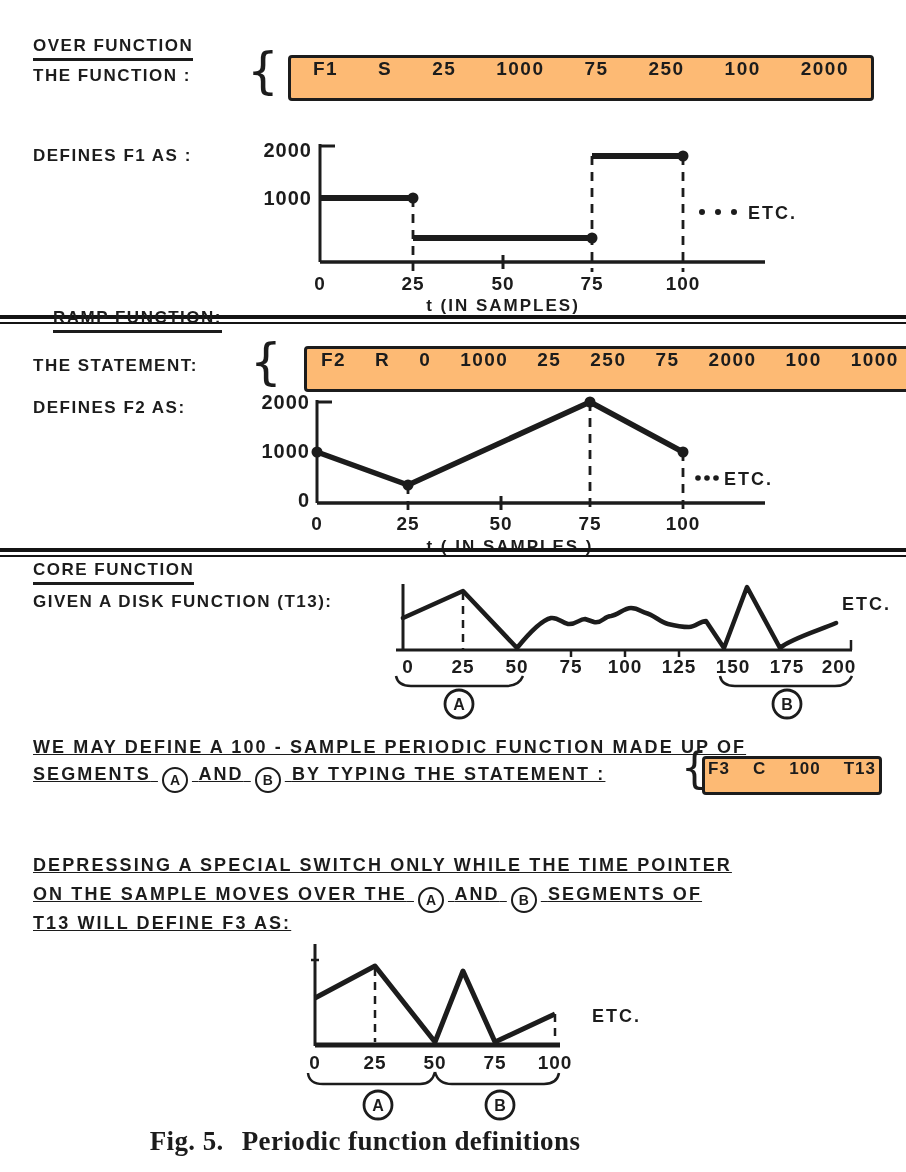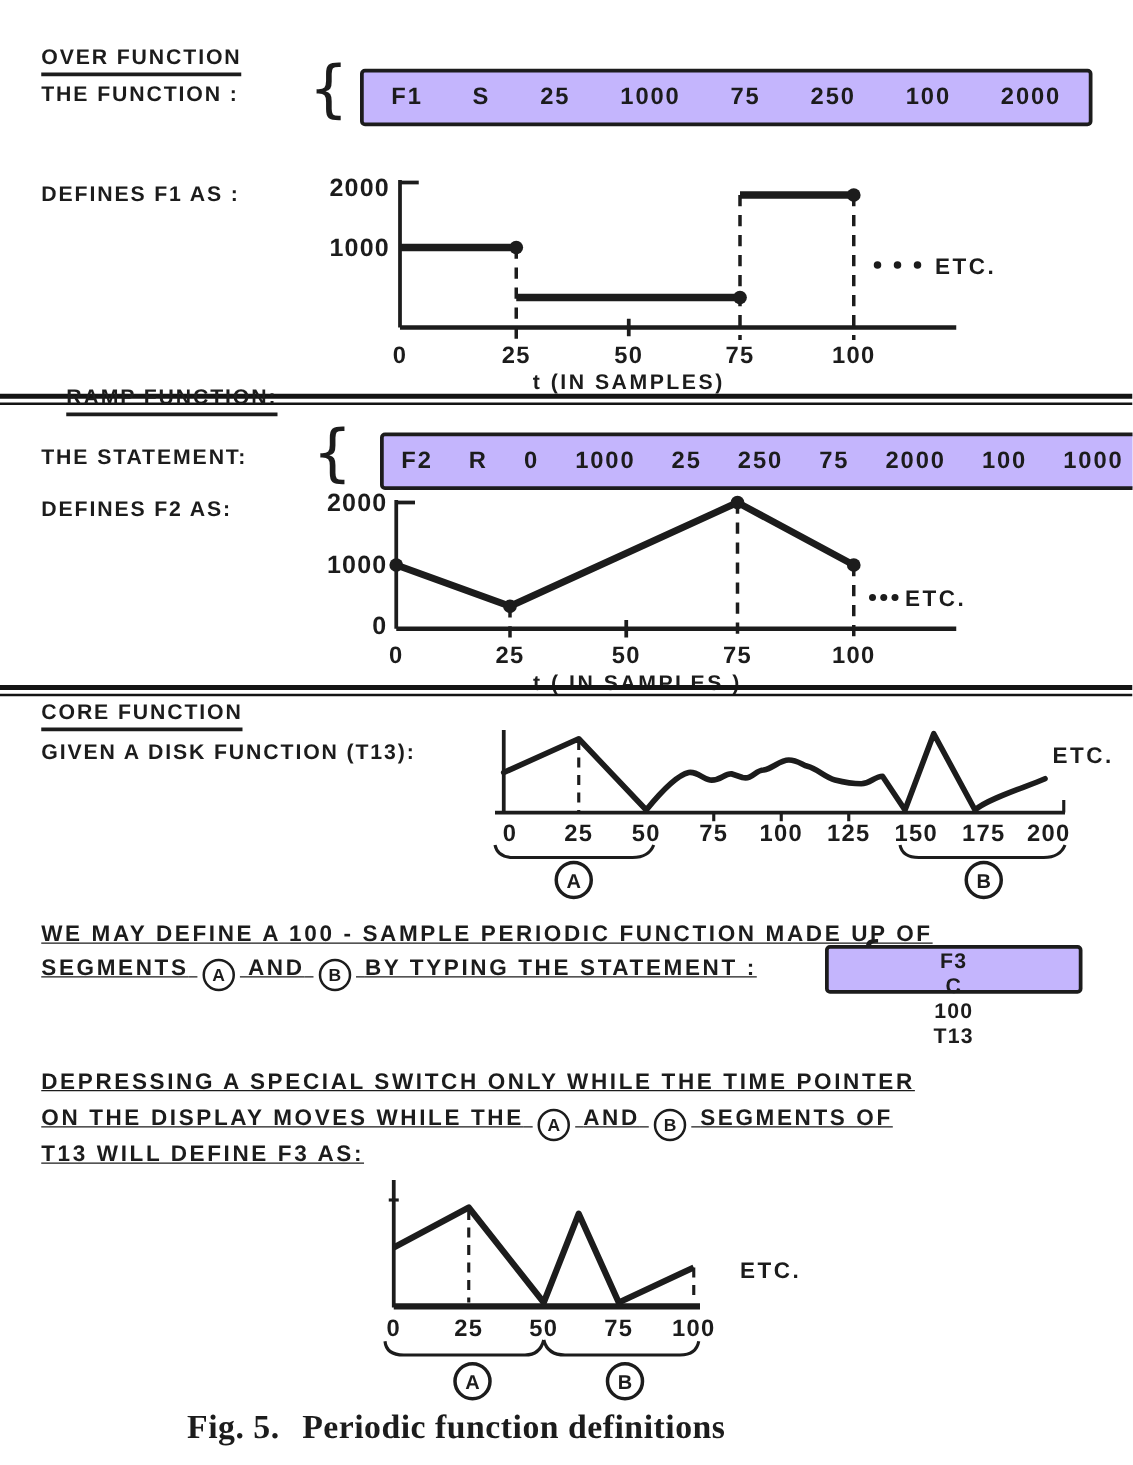--- a/index.html
+++ b/index.html
@@ -2,22 +2,22 @@
 <html><head>
 <meta charset="utf-8">
 <style>
   html,body{margin:0;padding:0;}
   body{width:906px;height:1172px;position:relative;background:#ffffff;
        font-family:"Liberation Sans",sans-serif;font-weight:700;color:#1c1c1c;overflow:hidden;}
   .abs{position:absolute;white-space:nowrap;}
   .hand{font-size:17px;letter-spacing:1.5px;}
   .para{font-size:18px;letter-spacing:2.1px;text-decoration:underline;}
   .title-u{border-bottom:3px solid #1c1c1c;padding-bottom:2px;}
-  .sbox{border:3.5px solid #1c1c1c;border-radius:4px;display:flex;align-items:center;
-        justify-content:space-between;font-size:19px;letter-spacing:1.5px;background:#c4b5fd;}
+  .sbox{border:3.5px solid #1c1c1c;border-radius:4px;display:flex;align-items:flex-start;
+        justify-content:space-between;font-size:19px;letter-spacing:1.5px;background:#fdba74;}
   .brace{font-size:50px;font-weight:400;line-height:1;font-family:"DejaVu Sans",sans-serif;}
   .circ{display:inline-flex;width:22px;height:22px;border:2.6px solid #1c1c1c;border-radius:50%;
         align-items:center;justify-content:center;font-size:14px;letter-spacing:0;
         vertical-align:-5px;margin:0 4px;flex:none;}
   .rule{left:0;width:906px;border-top:4px solid #141414;border-bottom:2.5px solid #141414;height:3px;}
   svg{overflow:visible;display:block;}
   svg text{font-family:"Liberation Sans",sans-serif;font-weight:700;fill:#1c1c1c;}
   .tick{font-size:19px;letter-spacing:1px;}
   .ylab{font-size:20px;letter-spacing:1px;}
   .etc{font-size:18px;letter-spacing:2px;}
@@ -153,30 +153,30 @@
 
 <div class="abs para" style="left:33px;top:737px;">WE MAY DEFINE A 100 - SAMPLE PERIODIC FUNCTION MADE UP OF</div>
 <div class="abs para" style="left:33px;top:764px;">
   <span>SEGMENTS</span>
   <span class="circ">A</span>
   <span>AND</span>
   <span class="circ">B</span>
   <span>BY TYPING THE STATEMENT :</span>
 </div>
 <div class="abs brace" style="left:681px;top:748px;font-size:42px;">{</div>
-<div class="abs sbox" style="left:660px;top:756px;width:168px;height:33px;padding:0 16px;font-size:17px;letter-spacing:1px;border-width:3px;flex-direction:column;">
+<div class="abs sbox" style="left:702px;top:756px;width:168px;height:33px;padding:0 3px;font-size:17px;letter-spacing:1px;border-width:3px;">
   <span>F3</span>
   <span>C</span>
   <span>100</span>
   <span>T13</span>
 </div>
 
 <div class="abs para" style="left:33px;top:855px;">DEPRESSING A SPECIAL SWITCH ONLY WHILE THE TIME POINTER</div>
 <div class="abs para" style="left:33px;top:884px;">
-  <span>ON THE DISPLAY MOVES WHILE THE</span>
+  <span>ON THE SAMPLE MOVES OVER THE</span>
   <span class="circ">A</span>
   <span>AND</span>
   <span class="circ">B</span>
   <span>SEGMENTS OF</span>
 </div>
 <div class="abs para" style="left:33px;top:913px;">T13 WILL DEFINE F3 AS:</div>
 
 <svg class="abs" style="left:260px;top:938px;" width="430" height="186" viewBox="0 0 430 186">
   <line x1="55" y1="6" x2="55" y2="108" stroke="#1c1c1c" stroke-width="3"></line>
   <line x1="51" y1="22" x2="59" y2="22" stroke="#1c1c1c" stroke-width="2.5"></line>

